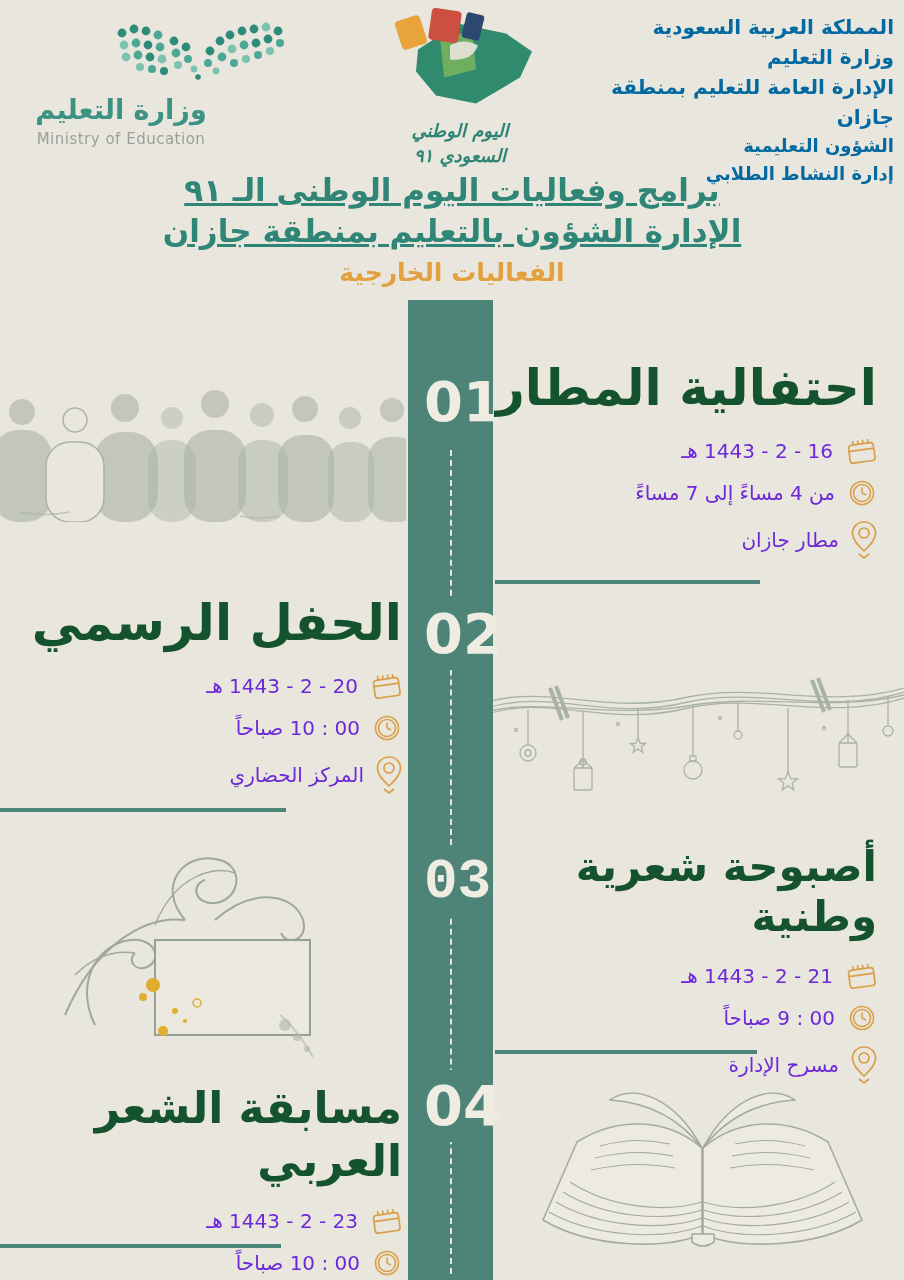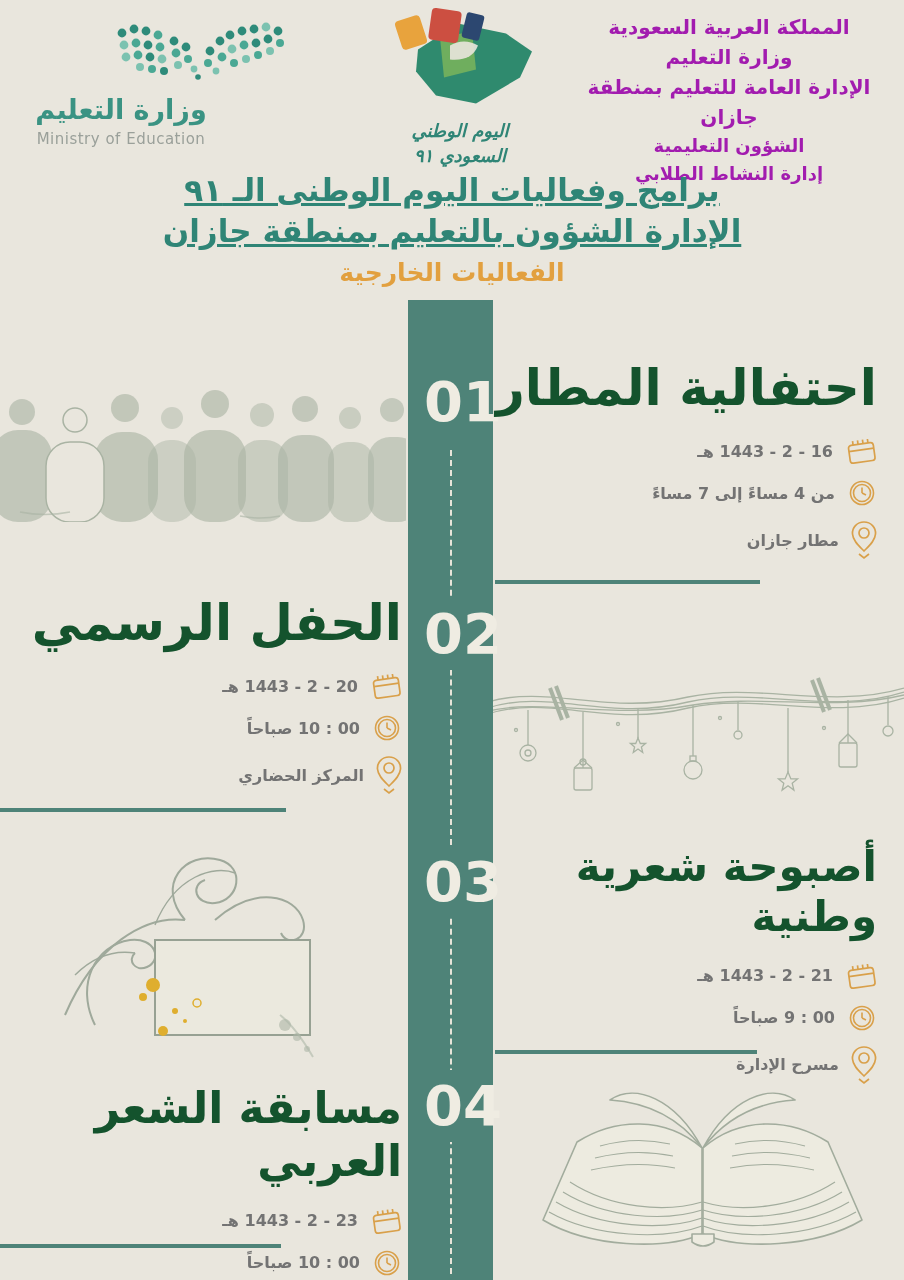--- a/index.html
+++ b/index.html
@@ -11,56 +11,56 @@
   }
   
   .ministry-logo{position:absolute;left:28px;top:14px;width:260px;z-index:3;}
   .moe-dots{position:absolute;left:84px;top:4px;}
   .moe-ar{position:absolute;left:2px;top:80px;width:182px;text-align:center;
     color:#3a9383;font-size:27px;font-weight:bold;direction:rtl;}
   .moe-en{position:absolute;left:2px;top:116px;width:182px;text-align:center;
     color:#9aa09a;font-size:15px;letter-spacing:.5px;}
   .nd-logo{position:absolute;left:372px;top:6px;width:176px;text-align:center;z-index:3;}
   .nd-text{color:#2f8576;font-weight:bold;font-size:18px;line-height:1.25;direction:rtl;margin-top:2px;font-style:italic;}
-  .org-block{position:absolute;right:10px;top:12px;width:330px;text-align:center;
-    color:#a21caf;font-weight:bold;direction:rtl;z-index:3;}
+  .org-block{position:absolute;right:10px;top:12px;width:330px;
+    color:#0369a1;font-weight:bold;direction:rtl;z-index:3;}
   .org-line{font-size:20px;line-height:1.5;}
   .org-line.small{font-size:18px;line-height:1.55;}
   
   .title-block{position:absolute;left:100px;right:100px;top:170px;text-align:center;z-index:3;direction:rtl;}
   .title-line{color:#2f8576;font-weight:bold;font-size:31px;line-height:1.32;text-decoration:underline;}
   .title-sub{color:#e2a03f;font-weight:bold;font-size:25px;margin-top:6px;}
   
   .bar{position:absolute;left:408px;top:300px;width:85px;bottom:0;background:#4e8378;z-index:1;}
   .bar-dash{position:absolute;left:calc(50% - 1px);top:150px;bottom:6px;
     border-left:2px dashed #e7e4d9;}
   .bar-num{position:absolute;left:0;right:0;text-align:center;
     color:#efece2;font-size:56px;font-weight:bold;line-height:1;
     background:#4e8378;padding:8px 16px;}
-  .n1{top:66px;} .n2{top:298px;} .n3{top:546px;} .n4{top:770px;}
+  .n1{top:66px;} .n2{top:298px;} .n3{top:546px;font-family:Liberation Mono, monospace;} .n4{top:770px;}
   
   .sep{position:absolute;height:4px;background:#4e8378;z-index:1;}
   .sep-r1{left:495px;top:580px;width:265px;}
   .sep-l1{left:0;top:808px;width:286px;}
   .sep-r2{left:495px;top:1050px;width:262px;}
   .sep-l2{left:0;top:1244px;width:281px;}
   
   .event{position:absolute;direction:rtl;z-index:2;}
   .event .etitle{color:#14532d;font-weight:bold;text-align:right;line-height:1.2;}
   .e1{right:27px;top:358px;width:430px;}
   .e2{right:502px;top:593px;width:402px;}
   .e3{right:27px;top:842px;width:430px;}
   .e4{right:502px;top:1060px;width:402px;}
   .e1 .etitle,.e2 .etitle{font-size:50px;}
   .e3 .etitle{font-size:42px;}
   .e4 .etitle{font-size:44px;margin-top:22px;}
   .details{margin-top:18px;}
   .drow{display:flex;align-items:center;justify-content:flex-start;
     gap:12px;margin-bottom:12px;direction:rtl;}
-  .drow .dtxt{color:#737373;font-size:16px;font-weight:700;white-space:nowrap;}
+  .drow .dtxt{color:#6d28d9;font-size:20px;font-weight:400;white-space:nowrap;}
   .drow svg{flex:0 0 auto;display:block;}
   
   .deco{position:absolute;z-index:0;}
   .crowd{left:0;top:380px;}
   .garland{left:488px;top:650px;}
   .swirls{left:35px;top:825px;}
   .book{left:515px;top:1078px;}
 </style>
 </head>
 <body>

